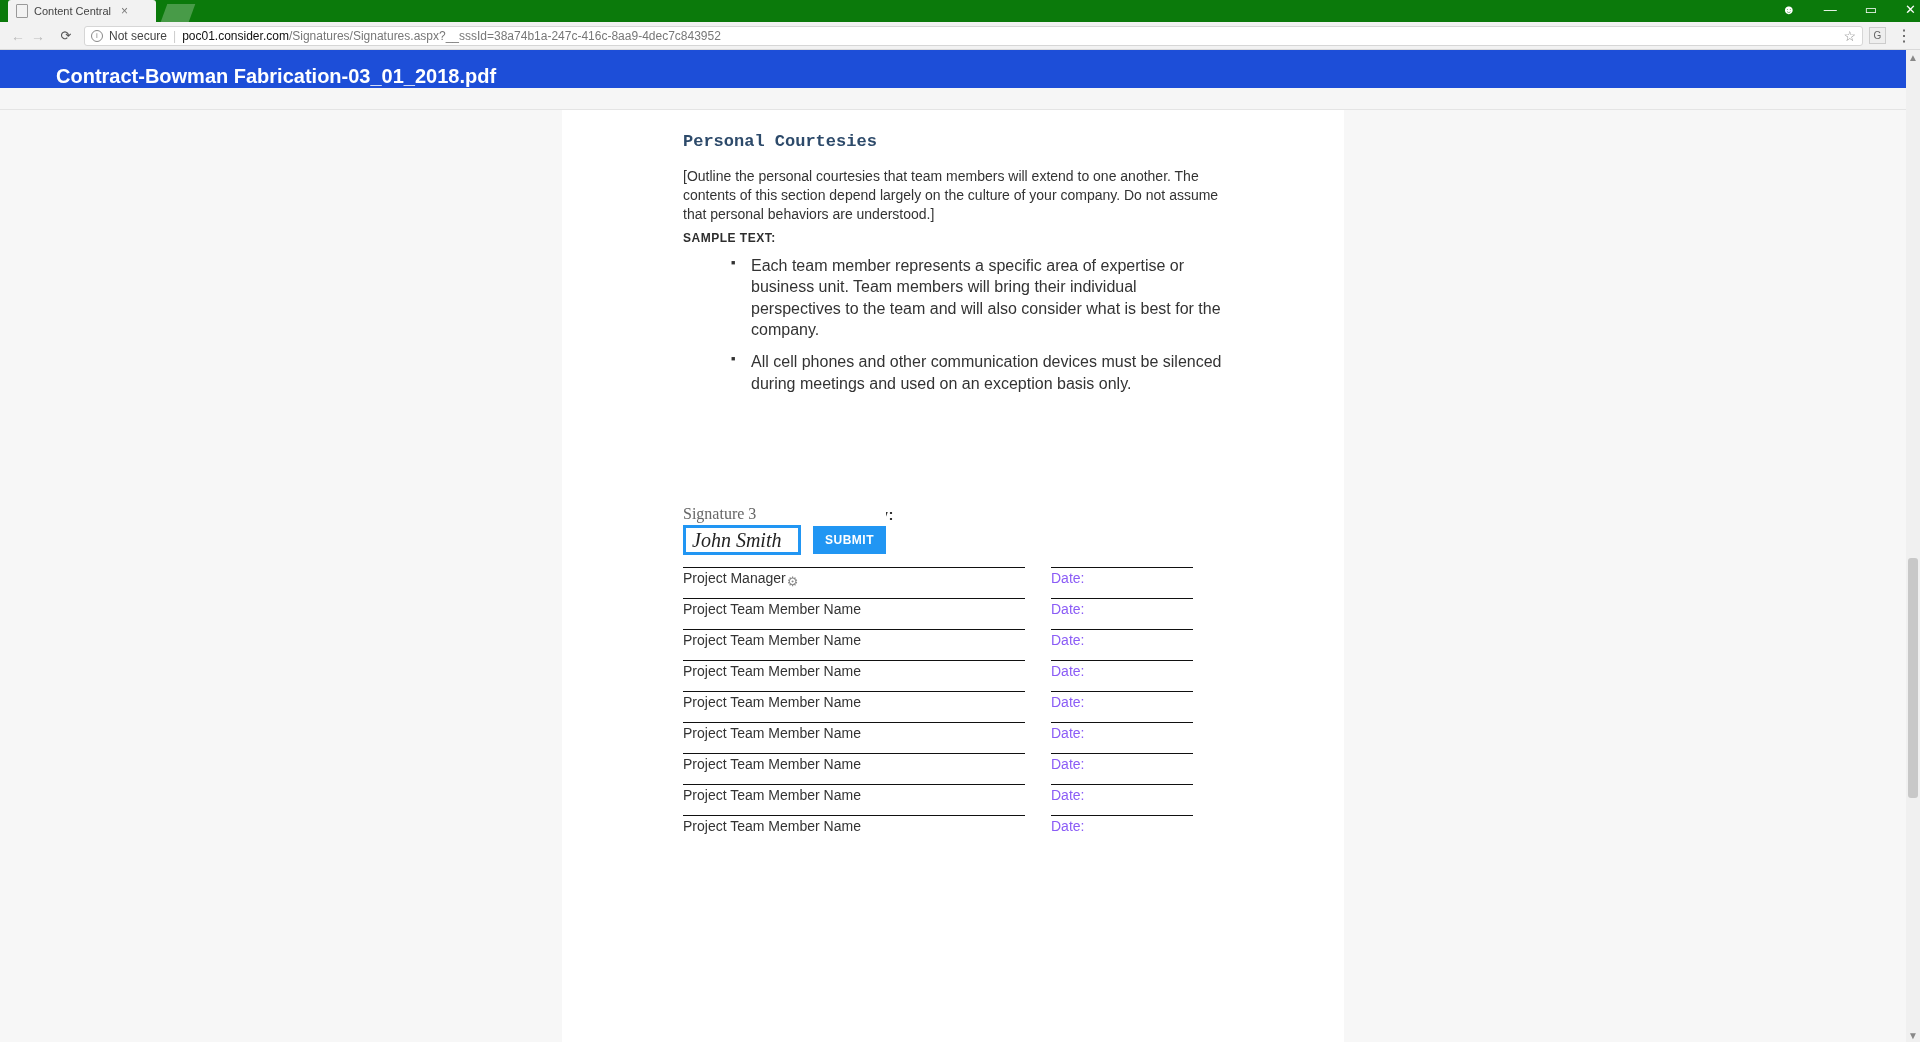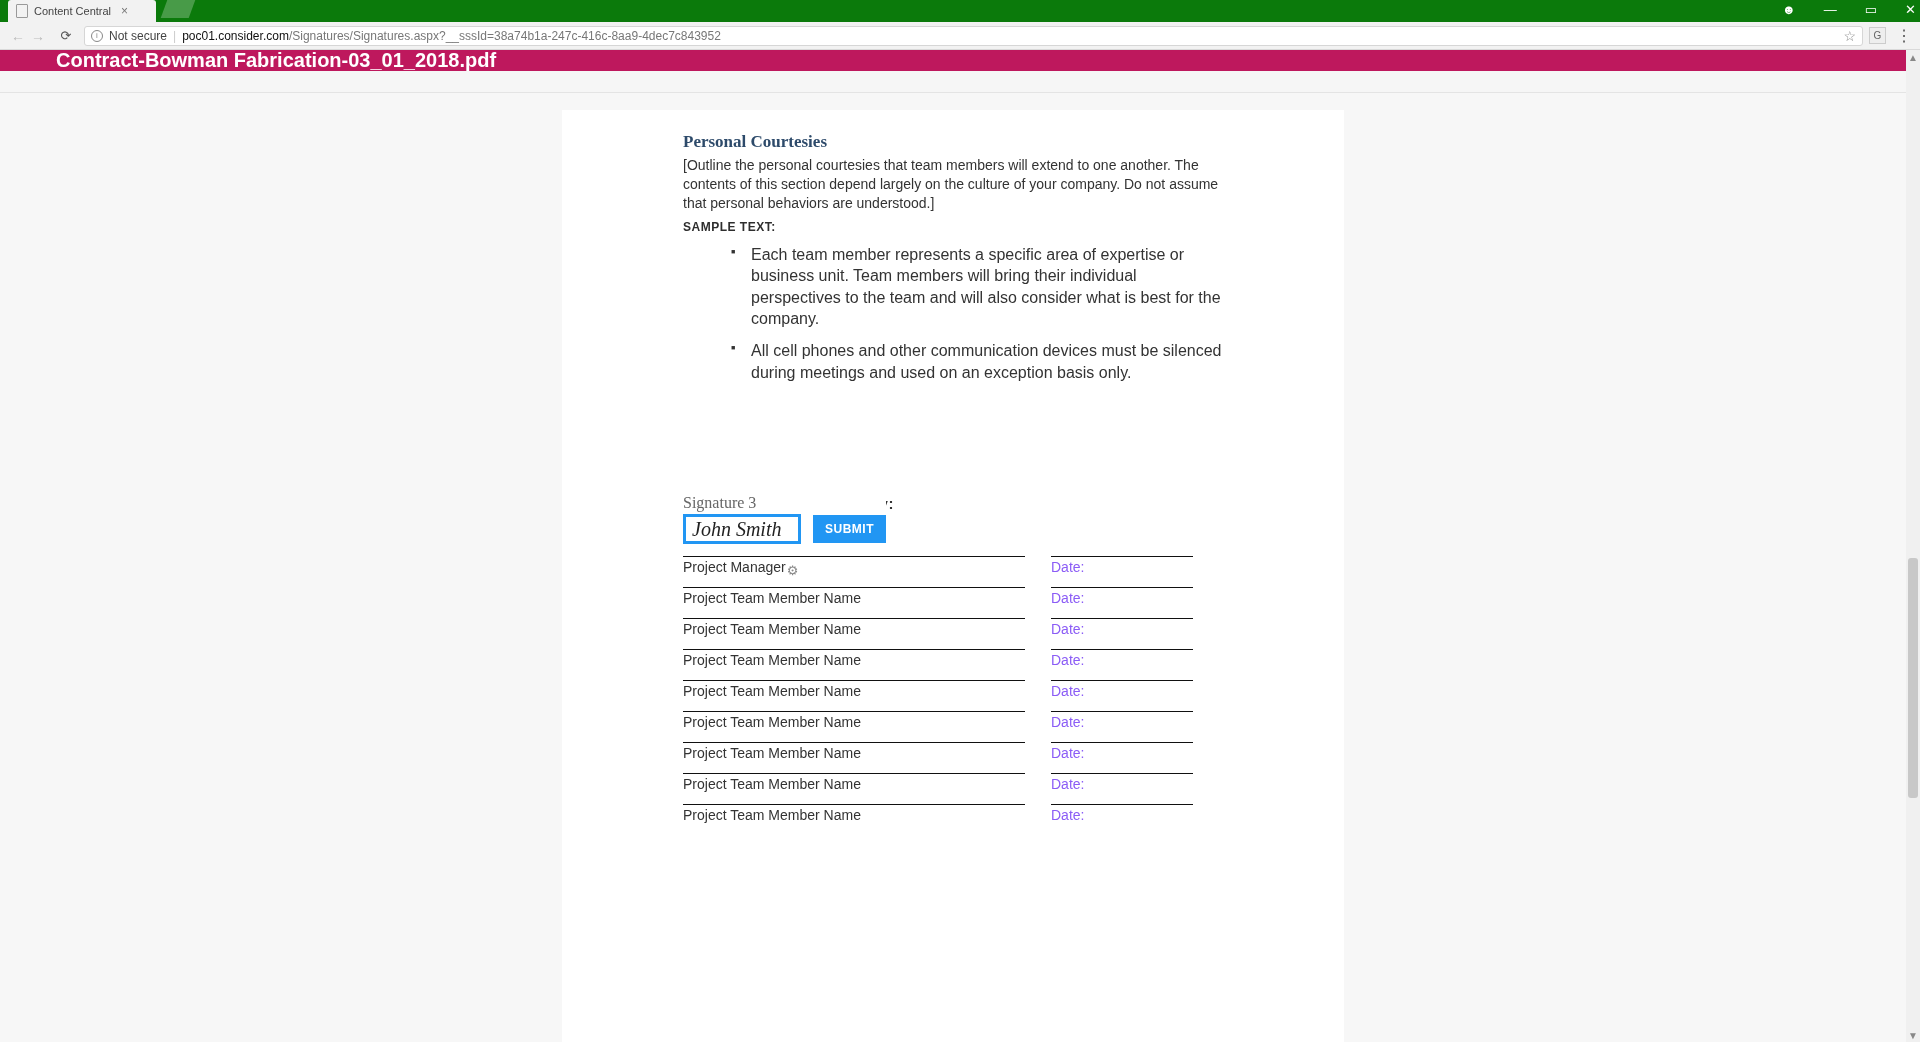--- a/index.html
+++ b/index.html
@@ -9,20 +9,21 @@
       overflow: hidden;
       width: 1920px;
       height: 1042px;
     }
 
     
     .titlebar {
       height: 22px;
       background: #0b7a0b;
       display: flex;
+      align-items: flex-end;
       padding-left: 8px;
       position: relative;
     }
     .tab {
       background: #f2f2f2;
       height: 22px;
       min-width: 148px;
       display: flex;
       align-items: center;
       padding: 0 8px;
@@ -96,25 +97,25 @@
     .addr .star { margin-left: 6px; color: #888; font-size: 14px; }
     .addr .gbox {
       width: 17px; height: 17px; background: #eee; border:1px solid #ccc;
       display:flex; align-items:center; justify-content:center;
       font-size:10px; color:#666; margin-left:6px;
     }
     .addr .menu-dots { margin-left: 10px; color: #555; font-size: 16px; cursor: pointer; }
 
     
     .app-header {
-      height: 21px;
-      background: #be185d;
+      height: 38px;
+      background: #1d4ed8;
       color: #fff;
       display: flex;
-      align-items: center;
+      align-items: flex-end;
       padding-left: 56px;
       font-size: 20px;
       font-weight: 600;
     }
 
     
     .header-spacer {
       height: 22px;
       background: #f6f6f6;
       border-bottom: 1px solid #e4e4e4;
@@ -164,22 +165,22 @@
     .page-inner {
       margin: 0 auto;
       width: 540px;
       color: #2e2e2e;
     }
 
     .section-title {
       font-size: 17px;
       font-weight: 700;
       color: #2d4a6a;
-      margin-bottom: 4px;
-      font-family: Liberation Serif, serif;
+      margin-bottom: 16px;
+      font-family: Liberation Mono, monospace;
     }
     .intro {
       font-size: 14px;
       line-height: 1.35;
       font-family: Arial, sans-serif;
       color: #333;
     }
     .sample {
       font-size: 12px;
       font-weight: 700;

